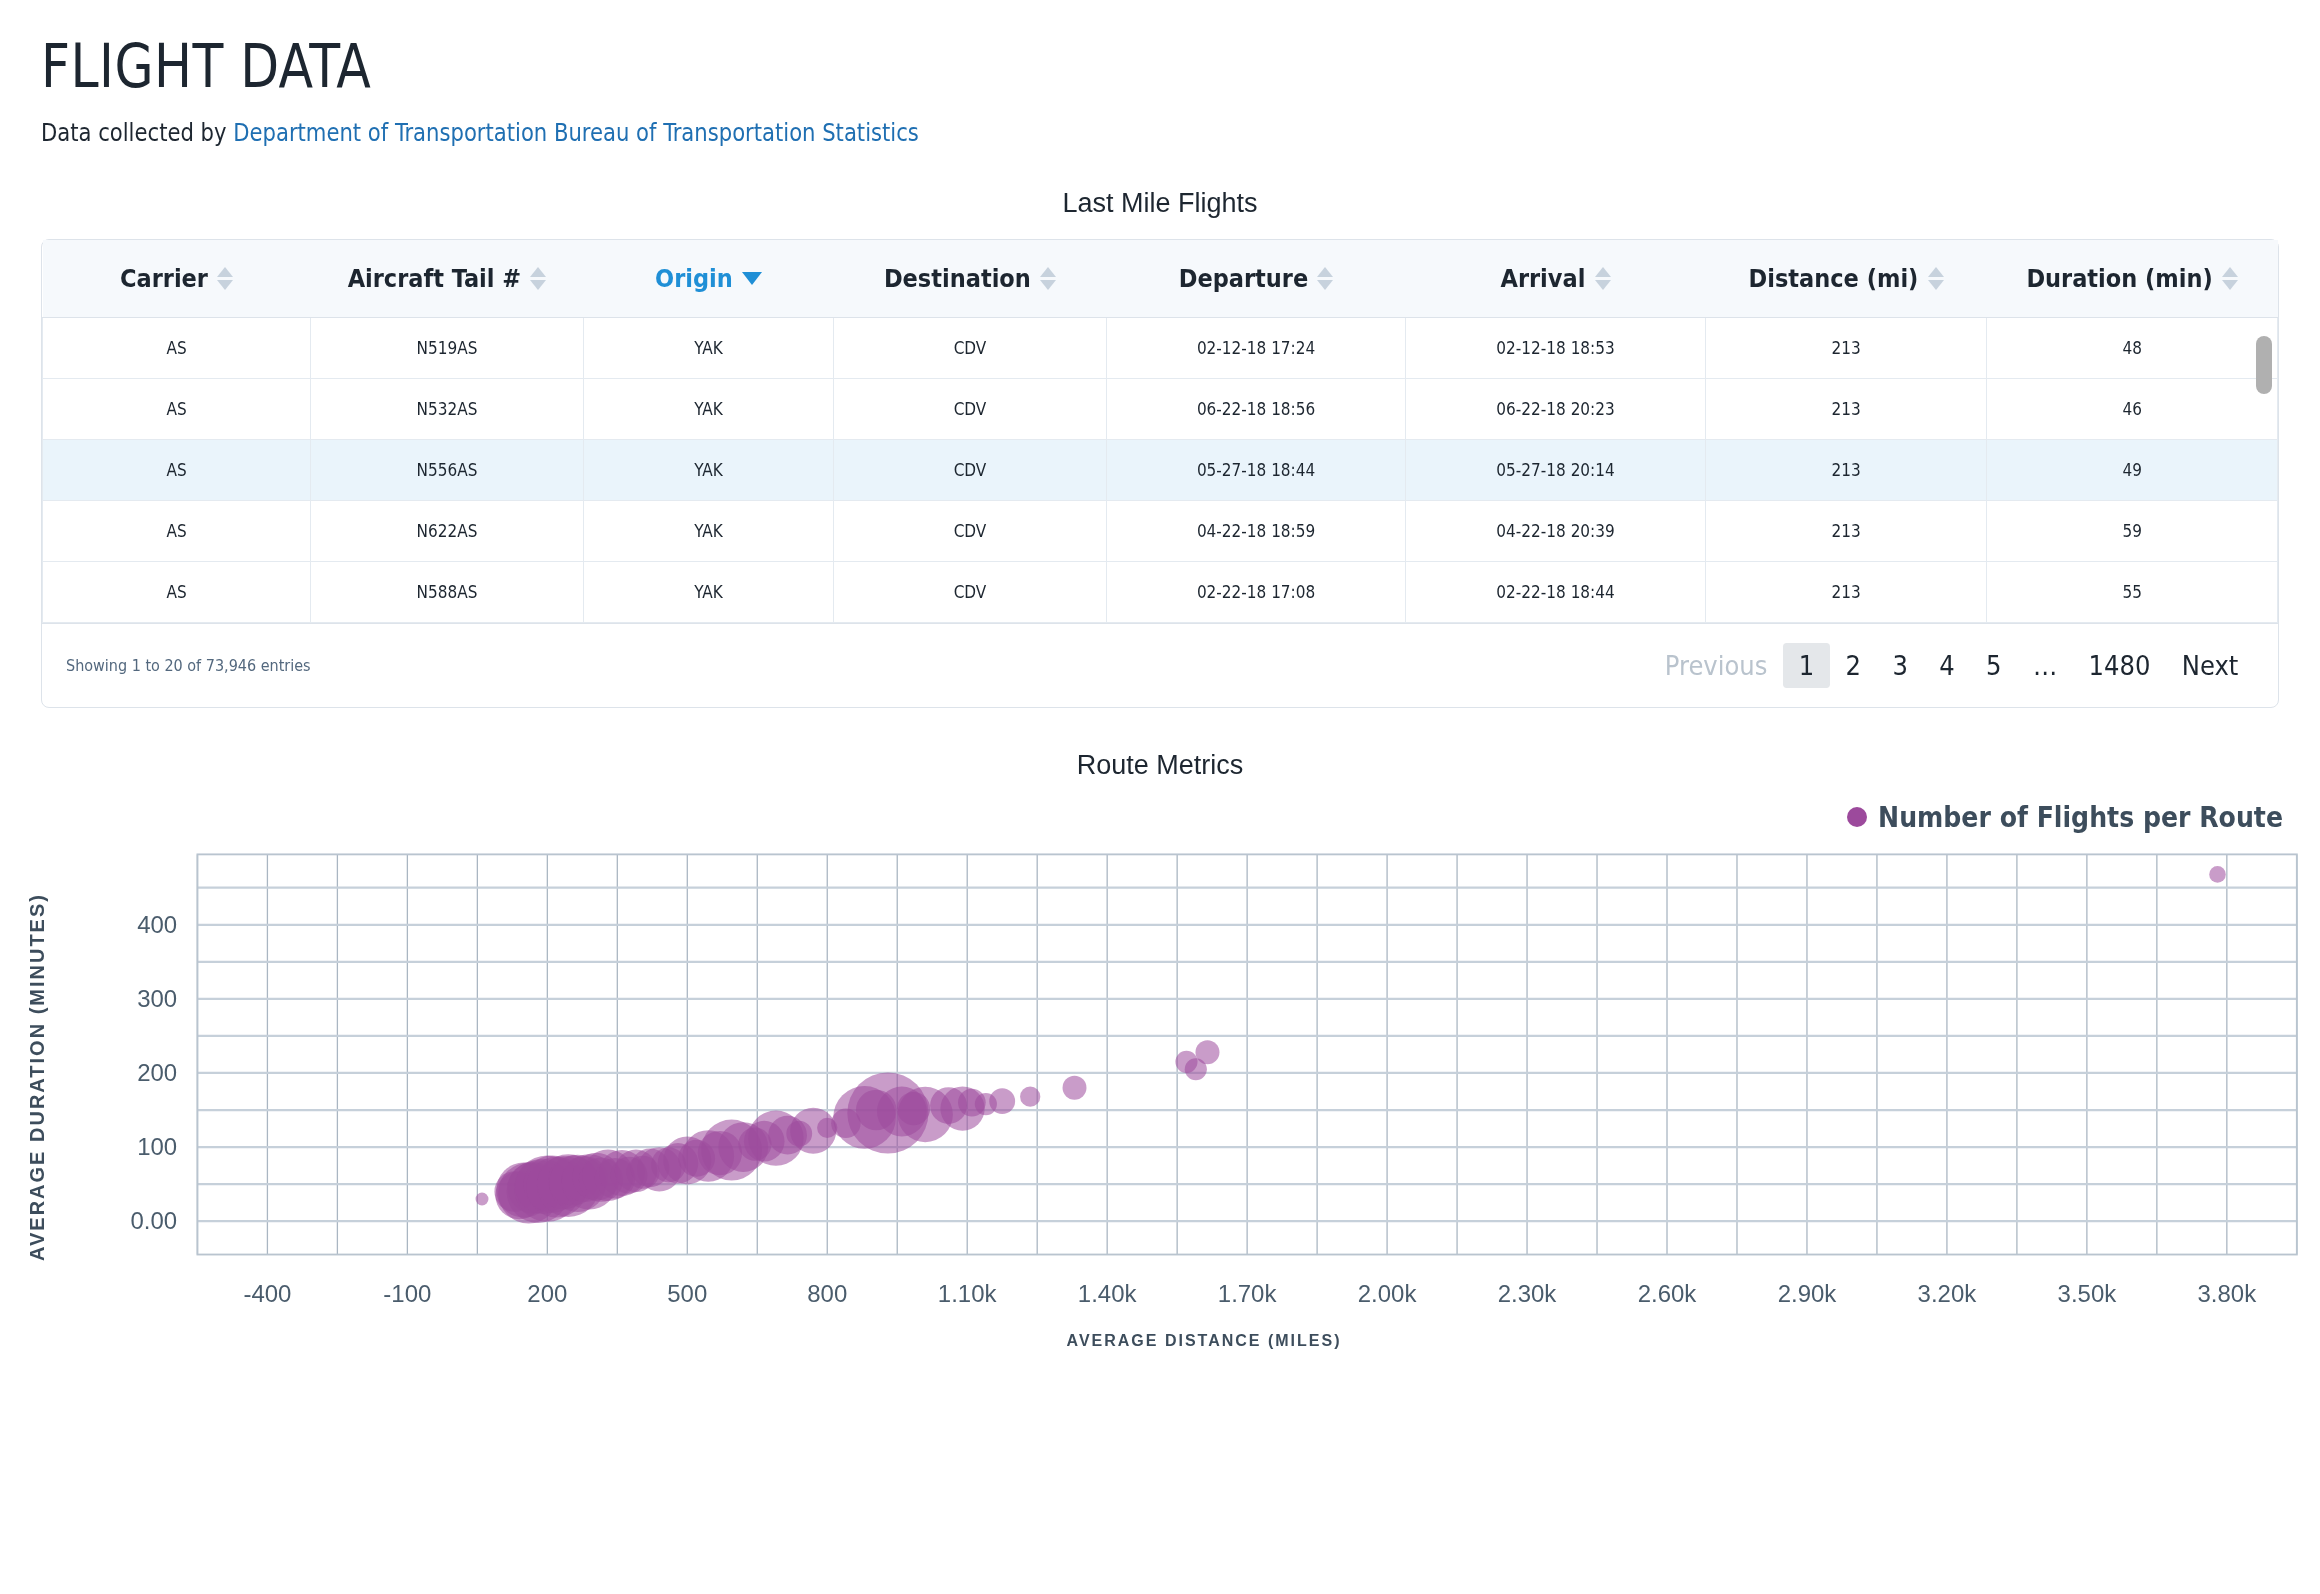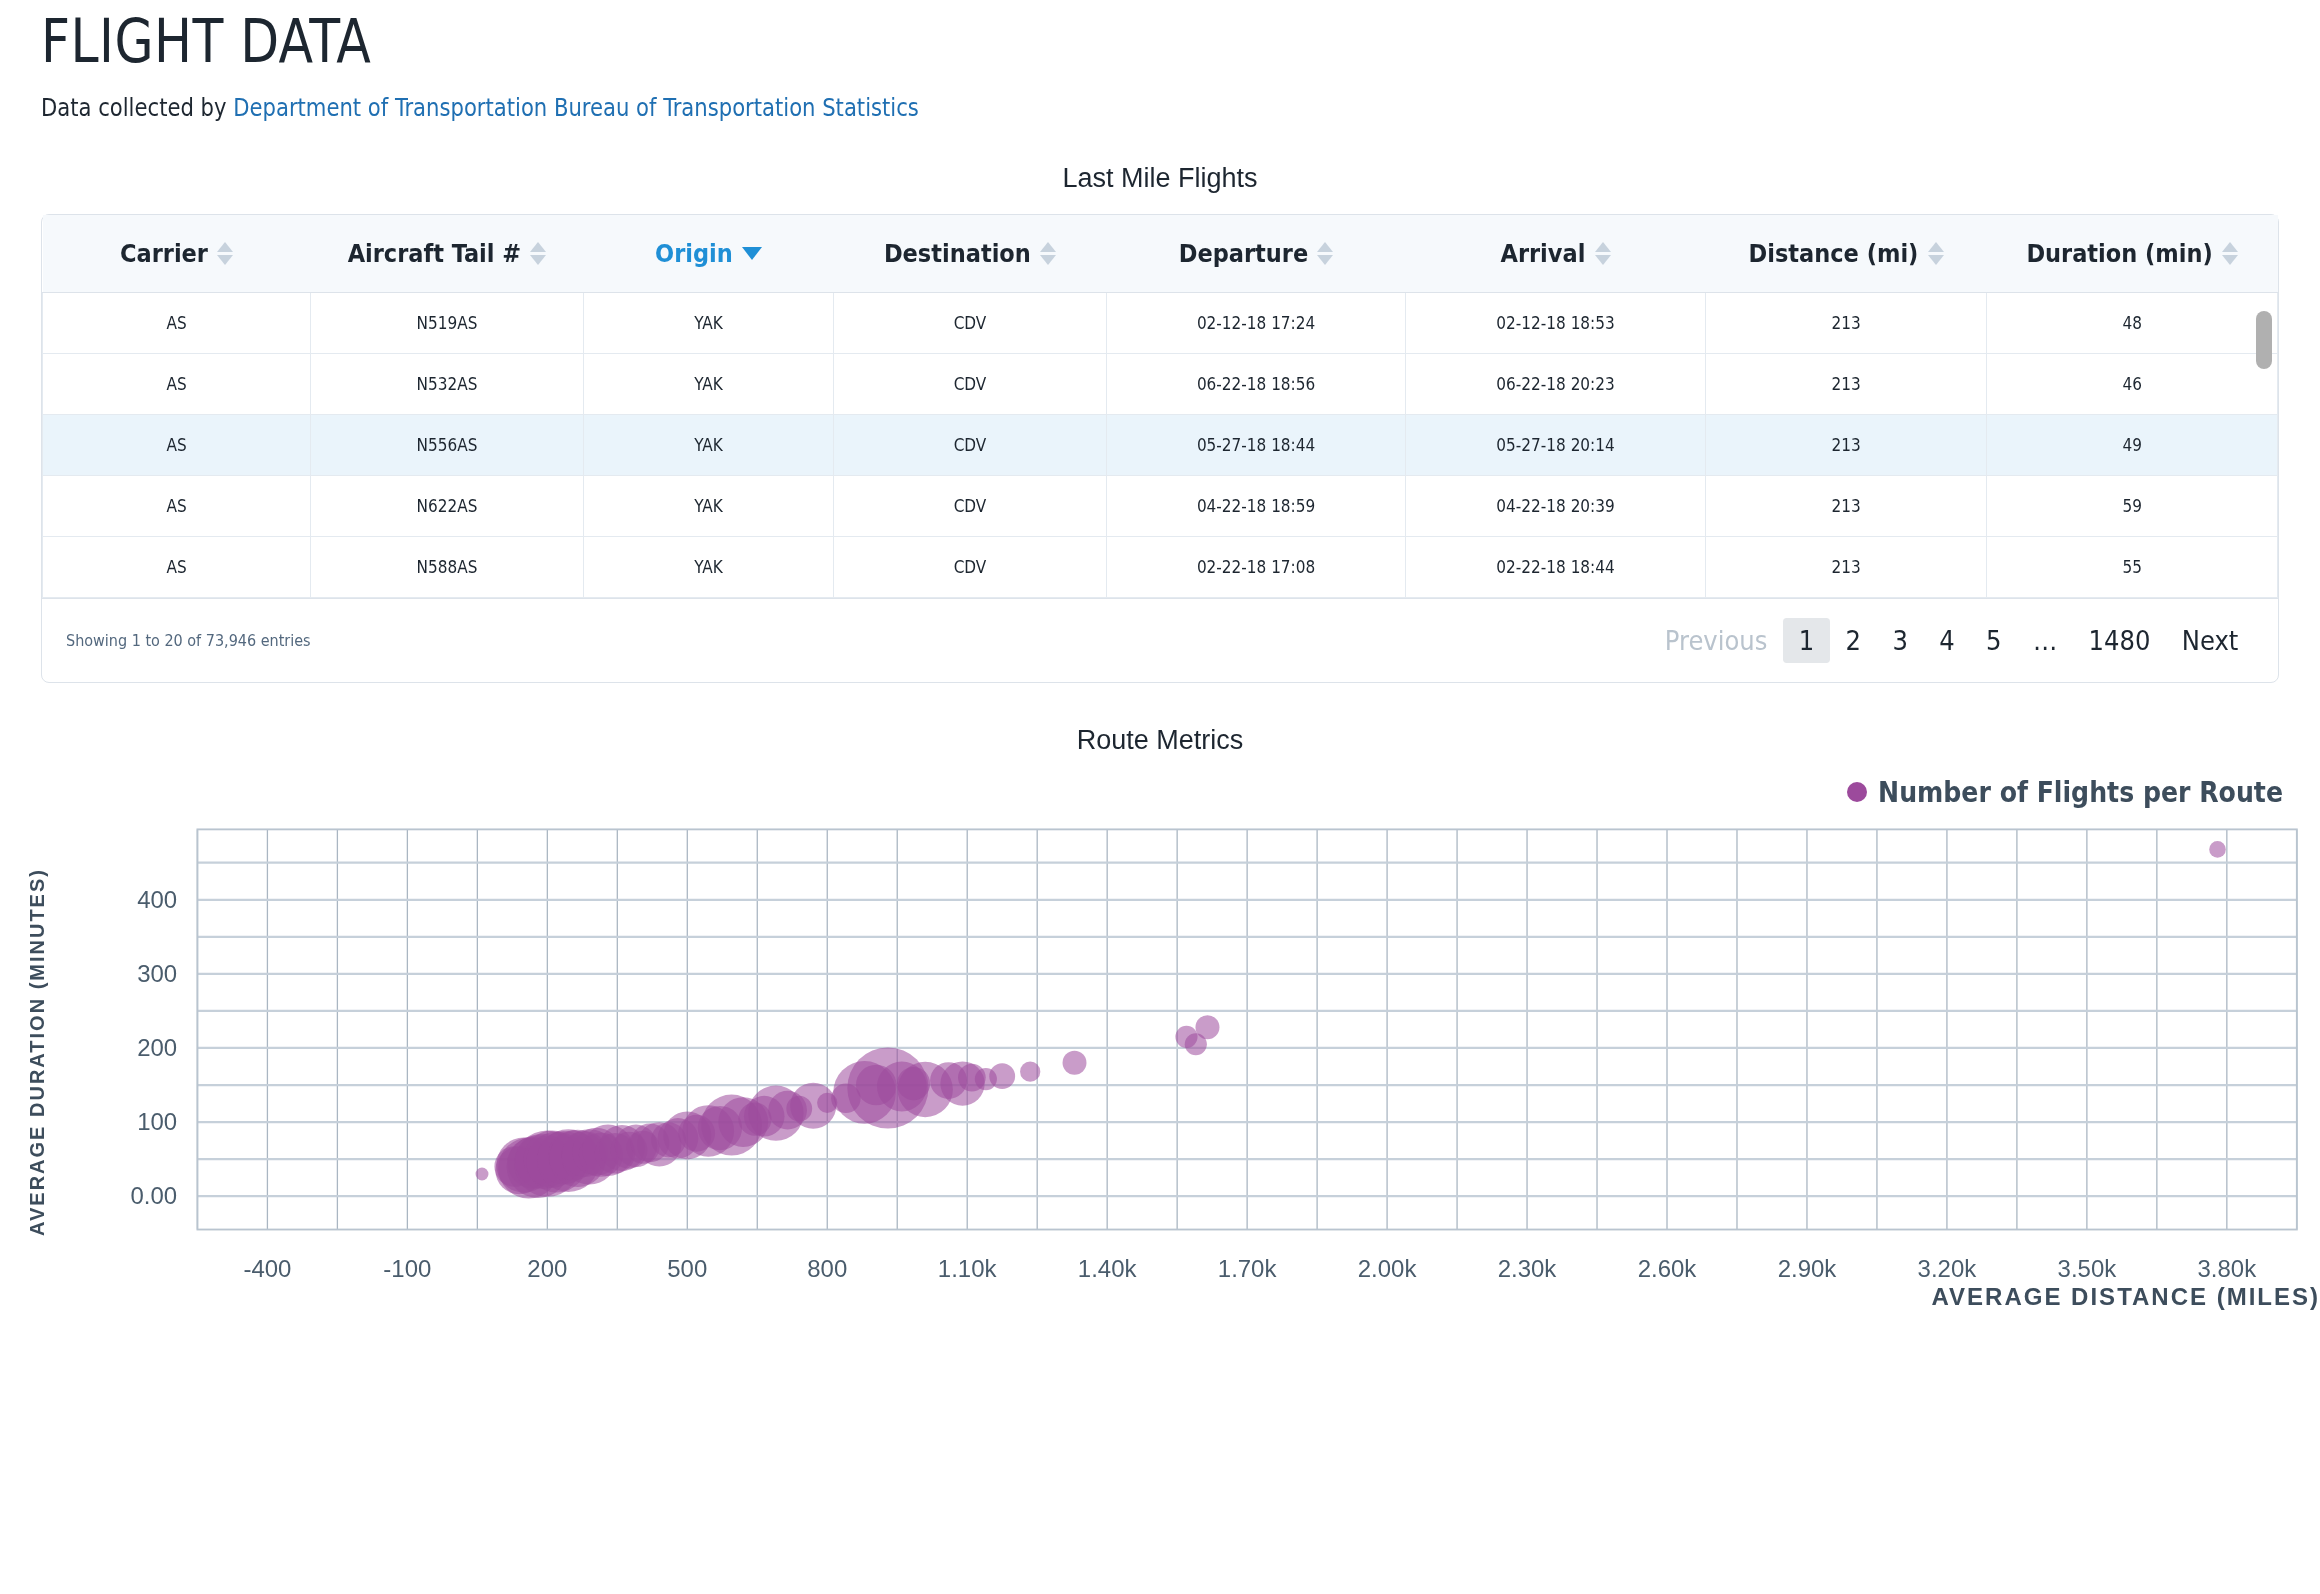--- a/index.html
+++ b/index.html
@@ -6,21 +6,21 @@
   html, body { margin:0; padding:0; }
   body {
     width:2320px; height:1595px;
     background:#ffffff;
     font-family:"Liberation Sans", sans-serif;
     color:#212529;
     overflow:hidden;
   }
 
   
-  .page-header { padding:9px 0 0 41px; }
+  .page-header { padding:34px 0 0 41px; }
   .page-title {
     font-family:"DejaVu Sans Condensed","Liberation Sans Narrow","Liberation Sans", sans-serif;
     font-size:61px;
     font-weight:400;
     letter-spacing:0.5px;
     color:#1d2630;
     line-height:1.05;
     margin:0;
     transform:scaleX(.92);
     transform-origin:left center;
@@ -152,24 +152,24 @@
   .y-axis-title {
     position:absolute;
     left:37px; top:50%;
     transform:translate(-50%,-50%) rotate(-90deg);
     transform-origin:center center;
     font-size:20px; font-weight:700; letter-spacing:2px;
     color:#3d4d5c; white-space:nowrap;
     font-family:"Liberation Sans", sans-serif;
   }
   .x-axis-title {
-    text-align:right;
-    font-size:24px; font-weight:700; letter-spacing:2px;
+    text-align:center;
+    font-size:16px; font-weight:700; letter-spacing:2px;
     color:#3d4d5c;
-    margin-left:88px;
+    margin-top:24px; margin-left:88px;
     font-family:"Liberation Sans", sans-serif;
   }
   .chart-svg-holder { position:absolute; left:0; top:0; width:2320px; height:461px; }
   .y-tick-text { font-size:26px; fill:#4a5c6c; font-family:"Liberation Sans", sans-serif; }
   .x-tick-text { font-size:26px; fill:#4a5c6c; font-family:"Liberation Sans", sans-serif; text-anchor:middle; }
 </style>
 </head>
 <body>
 
 <div class="page-header">

